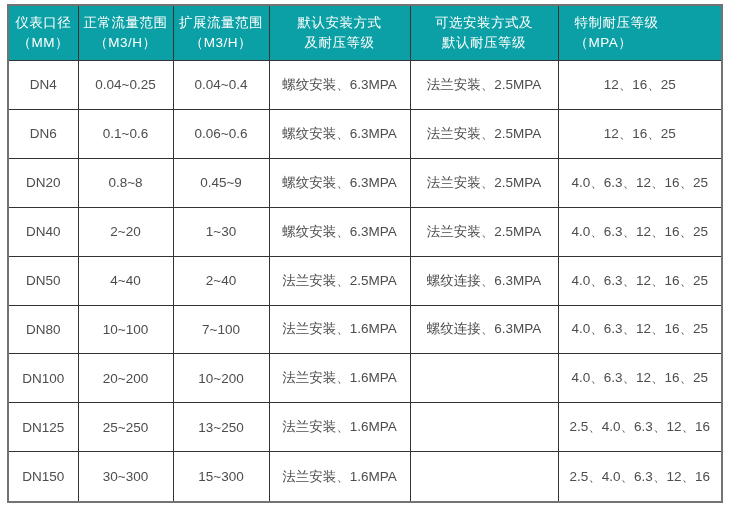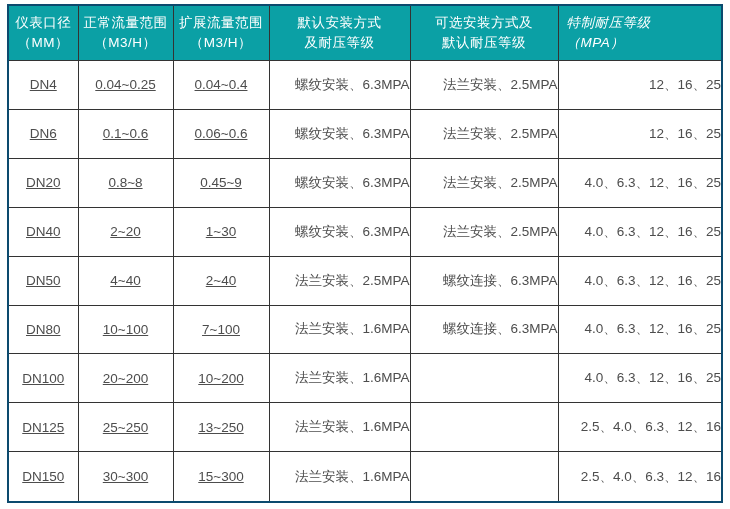--- a/index.html
+++ b/index.html
@@ -20,21 +20,21 @@
     left: 7px;
     top: 4px;
     width: 716px;
     height: 499px;
   }
   table.spec {
     width: 100%;
     height: 100%;
     border-collapse: collapse;
     table-layout: fixed;
-    border: 2px solid #0c4a6e;
+    border: 2px solid #737373;
   }
   table.spec th,
   table.spec td {
     border: 1px solid #333333;
     padding: 0;
     overflow: hidden;
     white-space: nowrap;
   }
   thead th {
     background: #0ba0a5;
@@ -44,31 +44,30 @@
     height: 54px;
     vertical-align: middle;
     text-align: center;
     letter-spacing: 0.5px;
   }
   thead th .hl {
     line-height: 20px;
   }
   thead th.th-left {
     text-align: left;
-    padding-left: 8px;
-    font-style: italic;
+    padding-left: 16px;
   }
   tbody td {
     color: #4d4d4d;
     font-size: 13.5px;
     vertical-align: middle;
     background: #ffffff;
   }
-  td.c-center { text-align: center; text-decoration: underline; }
-  td.c-left   { text-align: right; padding-left: 10px; }
+  td.c-center { text-align: center; }
+  td.c-left   { text-align: center; padding-left: 10px; }
 </style>
 </head>
 <body>
 
 <div class="stage">
   <div class="table-wrap">
     <table class="spec">
       <colgroup>
         <col style="width:70px">
         <col style="width:95px">

